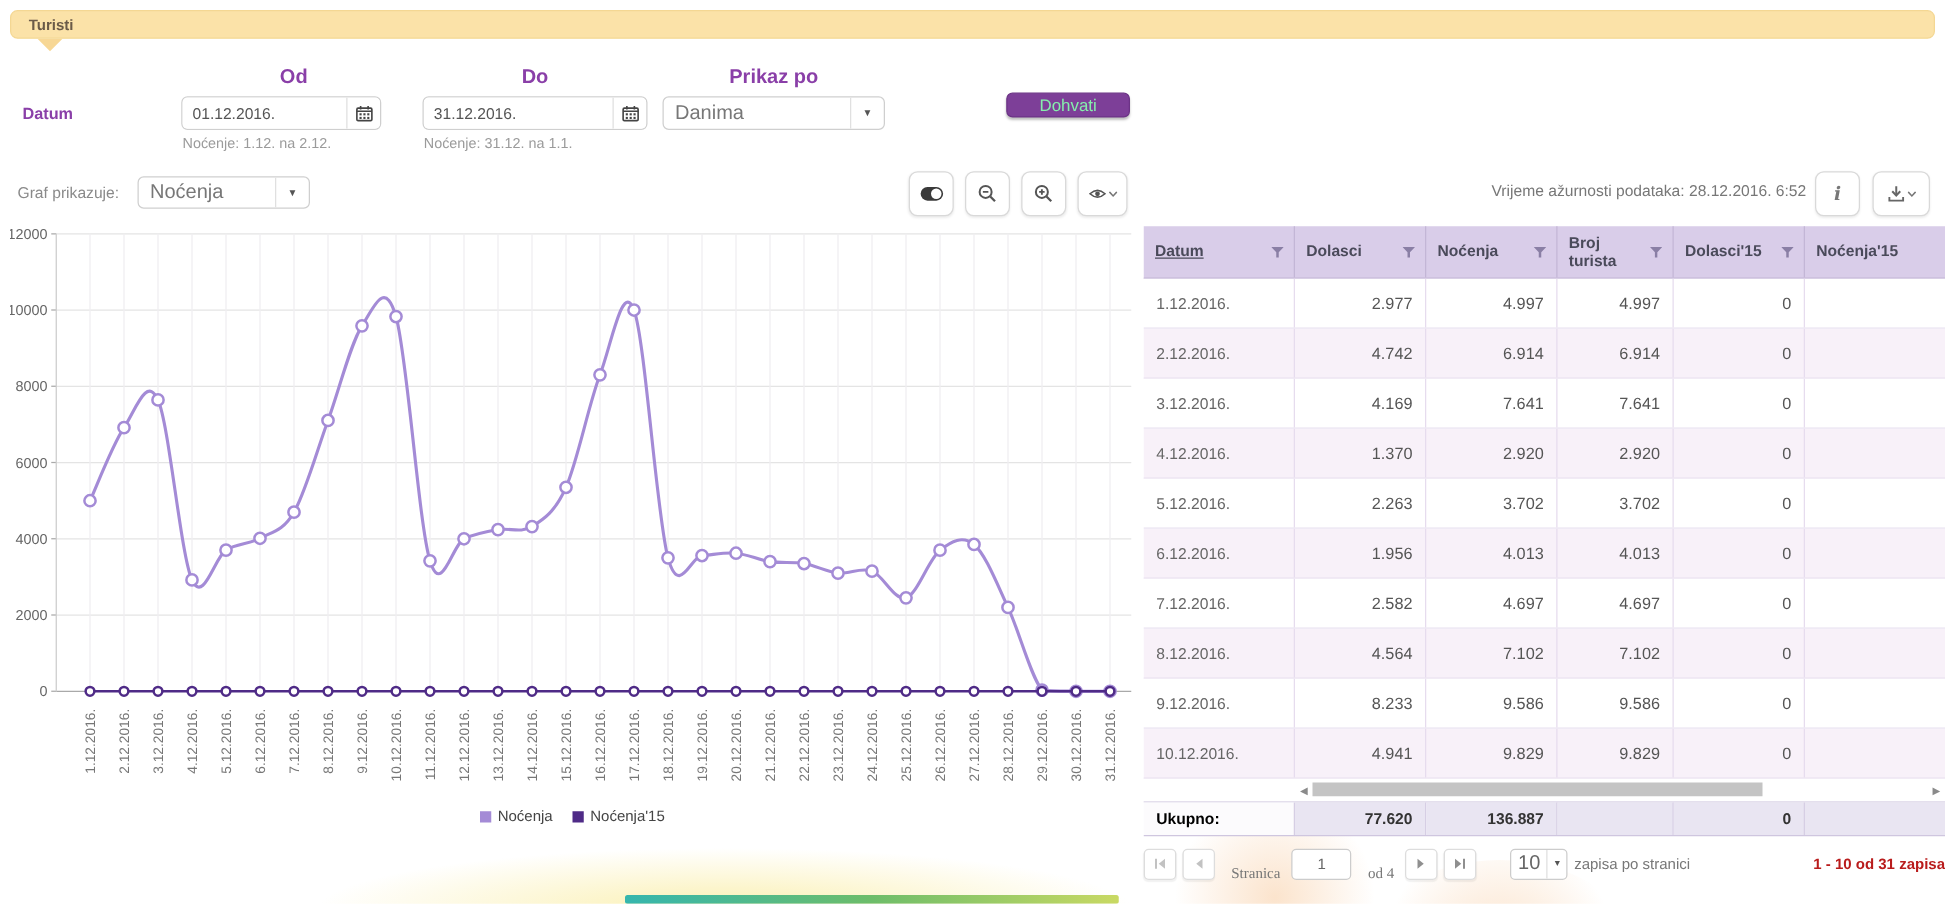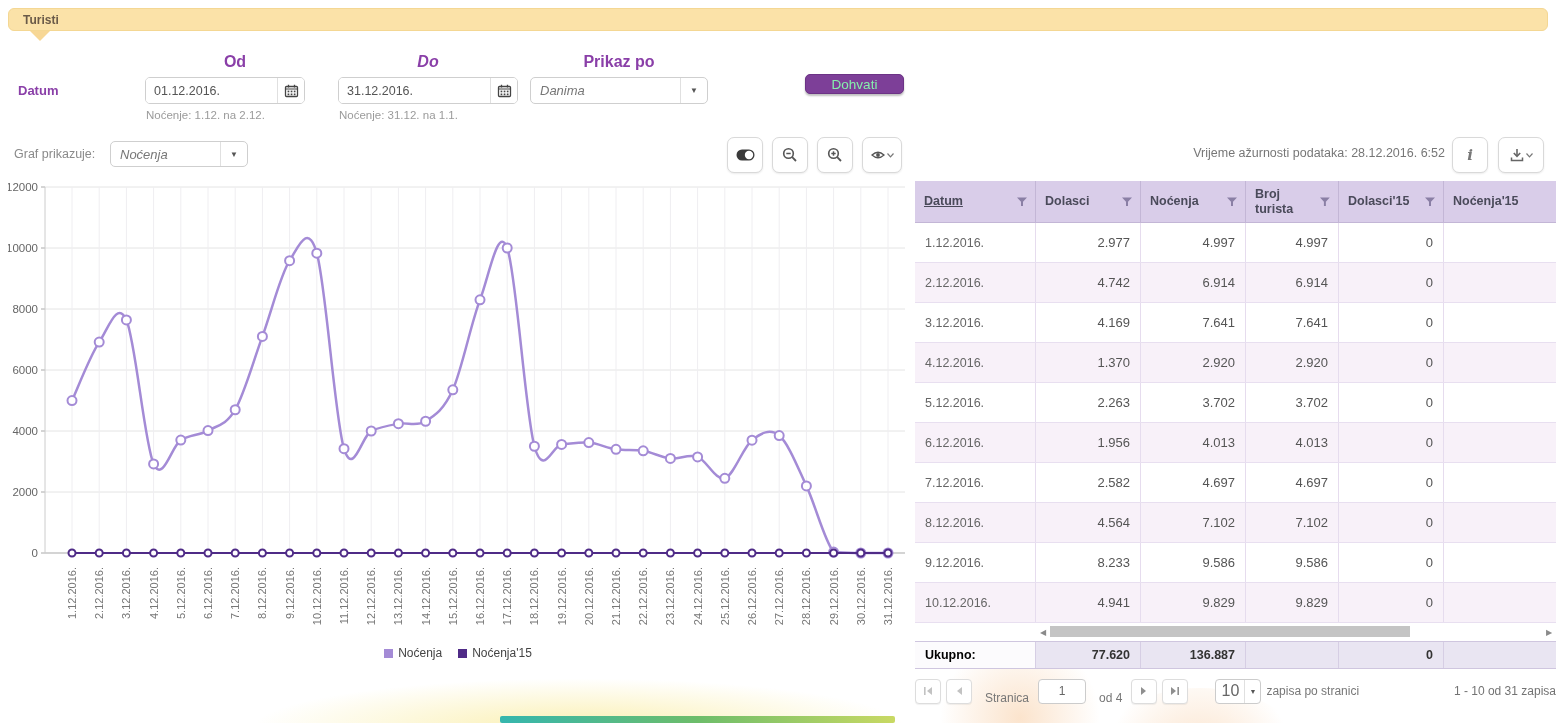--- a/index.html
+++ b/index.html
@@ -25,41 +25,41 @@
   .titlebar { position:absolute; left:8px; top:8px; width:1540px; height:23px;
     background:#fbe2a8; border:1px solid #f3d causa48e; border-radius:6px;
     border:1px solid #f4d793; display:flex; align-items:center; padding:0 14px; z-index:3; }
   .titlebar .t { font-size:12px; font-weight:bold; color:#6a5a48; }
   .pointer { position:absolute; left:30px; top:31px; width:0; height:0; z-index:3;
     border-left:10px solid transparent; border-right:10px solid transparent; border-top:10px solid #f7d795; }
 
   
   .flabel { position:absolute; top:53px; font-weight:bold; color:#8a3fa8; font-size:16px; text-align:center; z-index:2; }
   #od-label { left:145px; width:180px; }
-  #do-label { left:338px; width:180px;font-style:italic; }
+  #do-label { left:338px; width:180px; }
   #prikaz-label { left:530px; width:178px; }
   .datum-label { position:absolute; left:18px; top:83px; color:#8a3fa8; font-weight:bold; font-size:13px; z-index:2; }
 
   .input-box { position:absolute; top:77px; height:27px; background:#fff; border:1px solid #cfcfcf;
     border-radius:5px; display:flex; overflow:hidden; z-index:2; }
   #from-box { left:145px; width:160px; }
   #to-box   { left:338px; width:180px; }
   .input-box input { flex:1; border:none; outline:none; padding:0 8px; font-size:12.5px; color:#555;
     font-family:"Liberation Sans", sans-serif; min-width:0; }
   .cal-btn { width:27px; border-left:1px solid #e0e0e0; display:flex; align-items:center; justify-content:center; background:#fff; cursor:pointer; }
 
   .hint { position:absolute; top:109px; font-size:11.5px; color:#9b9b9b; z-index:2; }
   #from-hint { left:146px; }
   #to-hint { left:339px; }
 
   .select-box { position:absolute; height:27px; background:#fff; border:1px solid #cfcfcf; border-radius:5px;
     display:flex; overflow:hidden; z-index:2; }
   #prikaz-box { left:530px; top:77px; width:178px; }
   #graf-box { left:110px; top:141px; width:138px; height:26px; }
-  .select-box .val { flex:1; padding:0 9px; display:flex; align-items:center; font-size:13px; color:#777;font-style:italic; }
+  .select-box .val { flex:1; padding:0 9px; display:flex; align-items:center; font-size:16px; color:#777; }
   .select-box .arr { width:27px; border-left:1px solid #e0e0e0; display:flex; align-items:center; justify-content:center;
     font-size:8px; color:#555; }
 
   .dohvati { position:absolute; left:805px; top:74px; width:99px; height:20px; background:#7d3f98;
     border:1px solid #6c3386; border-radius:5px; color:#86efac; font-size:13.5px; display:flex; align-items:center;
     justify-content:center; box-shadow:0 2px 2px rgba(0,0,0,.25); cursor:pointer; z-index:2; }
 
   .graf-label { position:absolute; left:14px; top:147px; font-size:12.5px; color:#8a8a8a; z-index:2; }
 
   
@@ -105,29 +105,29 @@
   .tot { display:flex; align-items:center; justify-content:flex-end; padding:0 10px; background:#e9e5f2;
     font-size:12.5px; font-weight:bold; color:#333; border-right:1px solid #d6cee4; }
   .tot:last-child { border-right:none; }
   .tot.lab { background:#fcfbfd; justify-content:flex-start; color:#000000; }
 
   
   .pagination { position:absolute; left:915px; top:676px; width:641px; height:30px; display:flex; align-items:center;
     gap:5px; font-size:12px; color:#777; z-index:2; }
   .pbtn { width:26px; height:25px; background:#fff; border:1px solid #ddd; border-radius:4px; display:flex;
     align-items:center; justify-content:center; box-shadow:0 1px 1px rgba(0,0,0,.06); cursor:pointer; flex:0 0 auto; }
-  .pglabel { margin:14px 4px 0 8px; }
+  .pglabel { margin:14px 4px 0 8px;font-family:Liberation Serif, serif; }
   .page-input { width:48px; height:25px; border:1px solid #ccc; border-radius:4px; text-align:center; font-size:12px;
     color:#666; outline:none; font-family:"Liberation Sans", sans-serif; }
   .size-box { height:25px; width:46px; border:1px solid #ccc; border-radius:4px; background:#fff; display:flex;
     overflow:hidden; margin-left:22px; cursor:pointer; }
   .size-box .val { flex:1; display:flex; align-items:center; justify-content:center; font-size:16px; color:#666; }
   .size-box .arr { width:16px; display:flex; align-items:center; justify-content:center; font-size:7px; color:#555;
     border-left:1px solid #e0e0e0; }
-  .range { margin-left:auto; font-size:12px; color:#737373; }
+  .range { margin-left:auto; font-size:12px; color:#b91c1c;font-weight:bold; }
 </style>
 </head>
 <body>
 
 <div class="blob-yellow"></div>
 <div class="blob-orange1"></div>
 <div class="blob-orange2"></div>
 <div class="teal-strip"></div>
 
 <div class="titlebar">

